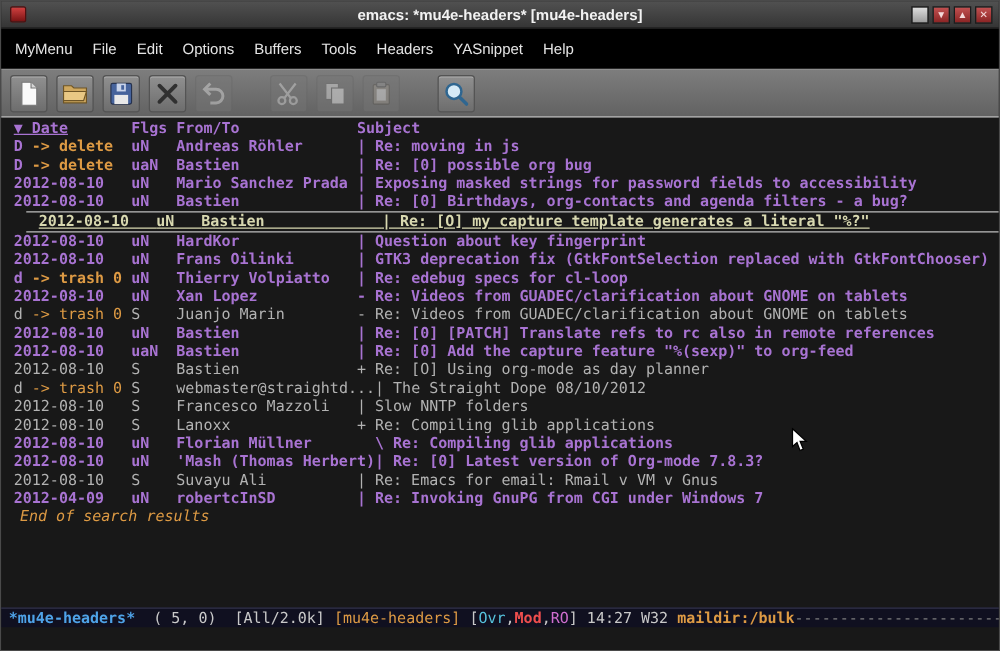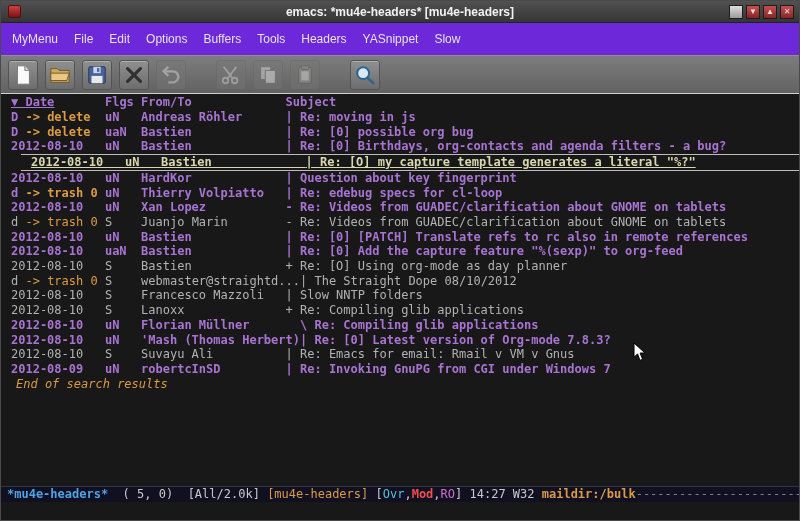--- a/index.html
+++ b/index.html
@@ -14,21 +14,21 @@
   .win-icon { width:13px; height:13px; border-radius:2px; background:linear-gradient(#d04040,#7a1414);
               border:1px solid #501010; margin-left:2px; }
   .title { position:absolute; left:0; right:0; text-align:center; color:#f2f2f2; font-size:12px; font-weight:bold; pointer-events:none; }
   .win-buttons { margin-left:auto; display:flex; gap:3px; position:relative; z-index:1; }
   .win-btn { width:14px; height:14px; border:1px solid #1c1c1c; display:flex; align-items:center;
              justify-content:center; font-size:8px; line-height:8px; color:#f4d9d9;
              background:linear-gradient(#c25151,#8a2424); }
   .win-btn.shade { background:linear-gradient(#dedede,#9b9b9b); color:#444; }
 
   
-  .menubar { flex:0 0 24px; height:24px; background:#6d28d9; display:flex; align-items:center; padding:16px 3px; }
+  .menubar { flex:0 0 24px; height:24px; background:#000000; display:flex; align-items:center; padding:16px 3px; }
   .menu-item { color:#e4e4e4; font-size:12px; padding:4px 8px; }
 
   
   .toolbar { flex:0 0 38px; height:38px; background:linear-gradient(#7d7d7d,#626262);
              border-top:1px solid #8e8e8e; display:flex; align-items:center; padding:0 7px; gap:7px; }
   .tb-sep { width:16px; height:26px; }
   .tb-btn { width:30px; height:30px; display:flex; align-items:center; justify-content:center;
             border:1px solid #545454; border-radius:3px;
             background:linear-gradient(#909090,#6d6d6d); box-shadow:inset 0 1px 0 rgba(255,255,255,.28); }
   .tb-btn.disabled { opacity:.42; filter:grayscale(.85); box-shadow:none; background:#777; border-color:#666; }
@@ -74,21 +74,21 @@
 
   <div class="menubar" id="menubar">
       <span class="menu-item">MyMenu</span>
       <span class="menu-item">File</span>
       <span class="menu-item">Edit</span>
       <span class="menu-item">Options</span>
       <span class="menu-item">Buffers</span>
       <span class="menu-item">Tools</span>
       <span class="menu-item">Headers</span>
       <span class="menu-item">YASnippet</span>
-      <span class="menu-item">Slow</span>
+      <span class="menu-item">Help</span>
     </div>
 
   <div class="toolbar" id="toolbar">
       <span class="tb-btn">
         <span class="tb-icon">
           <svg width="22" height="22" viewBox="0 0 24 24">
             <path d="M6 2h8l5 5v15H6z" fill="#fafafa" stroke="#777"></path>
             <path d="M14 2v5h5" fill="#d6d6d6" stroke="#777"></path>
           </svg>
         </span>
@@ -162,36 +162,38 @@
           </svg>
         </span>
       </span>
     </div>
 
   <div class="buffer">
     <div class="header-line" id="header-line"><span class="hl-sort">▼ Date</span><span>       </span><span>Flgs </span><span>From/To             </span><span>Subject</span></div>
     <div id="rows">
         <div class="row unread"><span class="mark-char">D </span><span class="mark-action">-&gt; delete</span><span>  </span><span class="cell-flags">uN   </span><span class="cell-from">Andreas Röhler      </span><span class="cell-subject">| Re: moving in js</span></div>
         <div class="row unread"><span class="mark-char">D </span><span class="mark-action">-&gt; delete</span><span>  </span><span class="cell-flags">uaN  </span><span class="cell-from">Bastien             </span><span class="cell-subject">| Re: [0] possible org bug</span></div>
+        <div class="row unread"><span class="cell-date">2012-08-10   </span><span class="cell-flags">uN   </span><span class="cell-from">Mario Sanchez Prada </span><span class="cell-subject">| Exposing masked strings for password fields to accessibility</span></div>
         <div class="row unread"><span class="cell-date">2012-08-10   </span><span class="cell-flags">uN   </span><span class="cell-from">Bastien             </span><span class="cell-subject">| Re: [0] Birthdays, org-contacts and agenda filters - a bug?</span></div>
         <div class="row current"><span class="cell-date">2012-08-10   </span><span class="cell-flags">uN   </span><span class="cell-from">Bastien             </span><span class="cell-subject">| Re: [O] my capture template generates a literal "%?"</span></div>
         <div class="row unread"><span class="cell-date">2012-08-10   </span><span class="cell-flags">uN   </span><span class="cell-from">HardKor             </span><span class="cell-subject">| Question about key fingerprint</span></div>
+        <div class="row unread"><span class="cell-date">2012-08-10   </span><span class="cell-flags">uN   </span><span class="cell-from">Frans Oilinki       </span><span class="cell-subject">| GTK3 deprecation fix (GtkFontSelection replaced with GtkFontChooser)</span></div>
         <div class="row unread"><span class="mark-char">d </span><span class="mark-action">-&gt; trash 0</span><span> </span><span class="cell-flags">uN   </span><span class="cell-from">Thierry Volpiatto   </span><span class="cell-subject">| Re: edebug specs for cl-loop</span></div>
         <div class="row unread"><span class="cell-date">2012-08-10   </span><span class="cell-flags">uN   </span><span class="cell-from">Xan Lopez           </span><span class="cell-subject">- Re: Videos from GUADEC/clarification about GNOME on tablets</span></div>
         <div class="row read"><span class="mark-char">d </span><span class="mark-action">-&gt; trash 0</span><span> </span><span class="cell-flags">S    </span><span class="cell-from">Juanjo Marin        </span><span class="cell-subject">- Re: Videos from GUADEC/clarification about GNOME on tablets</span></div>
         <div class="row unread"><span class="cell-date">2012-08-10   </span><span class="cell-flags">uN   </span><span class="cell-from">Bastien             </span><span class="cell-subject">| Re: [0] [PATCH] Translate refs to rc also in remote references</span></div>
         <div class="row unread"><span class="cell-date">2012-08-10   </span><span class="cell-flags">uaN  </span><span class="cell-from">Bastien             </span><span class="cell-subject">| Re: [0] Add the capture feature "%(sexp)" to org-feed</span></div>
         <div class="row read"><span class="cell-date">2012-08-10   </span><span class="cell-flags">S    </span><span class="cell-from">Bastien             </span><span class="cell-subject">+ Re: [O] Using org-mode as day planner</span></div>
         <div class="row read"><span class="mark-char">d </span><span class="mark-action">-&gt; trash 0</span><span> </span><span class="cell-flags">S    </span><span class="cell-from">webmaster@straightd...</span><span class="cell-subject">| The Straight Dope 08/10/2012</span></div>
         <div class="row read"><span class="cell-date">2012-08-10   </span><span class="cell-flags">S    </span><span class="cell-from">Francesco Mazzoli   </span><span class="cell-subject">| Slow NNTP folders</span></div>
         <div class="row read"><span class="cell-date">2012-08-10   </span><span class="cell-flags">S    </span><span class="cell-from">Lanoxx              </span><span class="cell-subject">+ Re: Compiling glib applications</span></div>
         <div class="row unread"><span class="cell-date">2012-08-10   </span><span class="cell-flags">uN   </span><span class="cell-from">Florian Müllner     </span><span class="cell-subject">  \ Re: Compiling glib applications</span></div>
         <div class="row unread"><span class="cell-date">2012-08-10   </span><span class="cell-flags">uN   </span><span class="cell-from">'Mash (Thomas Herbert)</span><span class="cell-subject">| Re: [0] Latest version of Org-mode 7.8.3?</span></div>
         <div class="row read"><span class="cell-date">2012-08-10   </span><span class="cell-flags">S    </span><span class="cell-from">Suvayu Ali          </span><span class="cell-subject">| Re: Emacs for email: Rmail v VM v Gnus</span></div>
-        <div class="row unread"><span class="cell-date">2012-08-09   </span><span class="cell-flags">uN   </span><span class="cell-from">robertcInSD         </span><span class="cell-subject">| Re: Invoking GnuPG from CGI under Windows 7</span></div>
+        <div class="row unread"><span class="cell-date">2012-04-09   </span><span class="cell-flags">uN   </span><span class="cell-from">robertcInSD         </span><span class="cell-subject">| Re: Invoking GnuPG from CGI under Windows 7</span></div>
       </div>
     <div class="eos">End of search results</div>
   </div>
 
   <div class="modeline" id="modeline"><span class="ml-seg" style="color: rgb(79, 163, 232); font-weight: bold;">*mu4e-headers*</span><span class="ml-seg" style="color: rgb(201, 201, 201);">  ( 5, 0)  </span><span class="ml-seg" style="color: rgb(201, 201, 201);">[All/2.0k] </span><span class="ml-seg" style="color: rgb(221, 154, 68);">[mu4e-headers] </span><span class="ml-seg" style="color: rgb(201, 201, 201);">[</span><span class="ml-seg" style="color: rgb(86, 194, 220);">Ovr</span><span class="ml-seg" style="color: rgb(201, 201, 201);">,</span><span class="ml-seg" style="color: rgb(239, 78, 78); font-weight: bold;">Mod</span><span class="ml-seg" style="color: rgb(201, 201, 201);">,</span><span class="ml-seg" style="color: rgb(208, 111, 208);">RO</span><span class="ml-seg" style="color: rgb(201, 201, 201);">] </span><span class="ml-seg" style="color: rgb(201, 201, 201);">14:27 </span><span class="ml-seg" style="color: rgb(201, 201, 201);">W32 </span><span class="ml-seg" style="color: rgb(221, 154, 68); font-weight: bold;">maildir:/bulk</span><span class="ml-seg" style="color: rgb(128, 128, 128);">--------------------------------------------------------------</span></div>
   <div class="minibuffer"></div>
 
   <svg class="cursor" width="14" height="20" viewBox="0 0 14 20">
     <path d="M1 1 L1 15.2 L4.6 12 L7 18.4 L9.6 17.3 L7.1 11 L12 11 Z" fill="#ffffff" stroke="#000000" stroke-width="1"></path>
   </svg>

